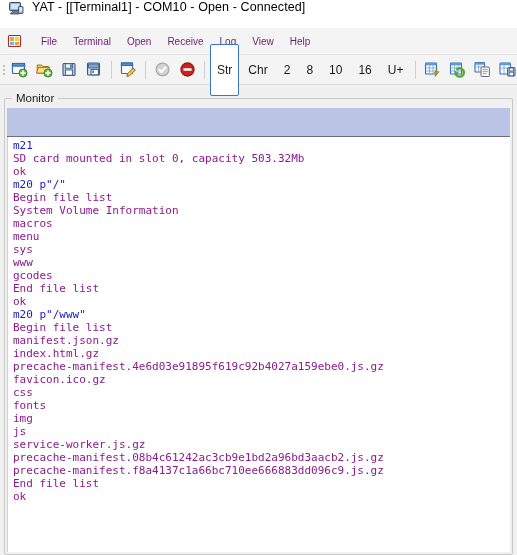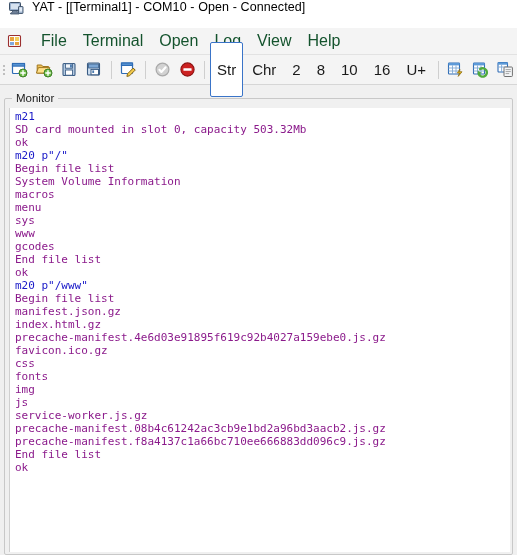--- a/index.html
+++ b/index.html
@@ -58,22 +58,22 @@
     flex: 0 0 auto;
   }
   .menubar-icon {
     width: 16px;
     height: 16px;
     margin-right: 10px;
     flex: 0 0 auto;
     position: relative;
   }
   .menu-item {
-    font-size: 16px;
-    color: #14532d;
+    font-size: 10px;
+    color: #701a75;
     padding: 3px 8px;
     white-space: nowrap;
     cursor: default;
   }
 
   
   .toolbar {
     height: 29px;
     background: #f4f4f4;
     display: flex;
@@ -109,21 +109,21 @@
     flex: 0 0 auto;
   }
   .tb-sep {
     width: 1px;
     height: 18px;
     background: #cfcfcf;
     margin: 0 4px;
     flex: 0 0 auto;
   }
   .tb-text {
-    font-size: 15px;
+    font-size: 12px;
     color: #1a1a1a;
     padding: 18px 6px;
     margin: 0 1px;
     white-space: nowrap;
     border: 1px solid transparent;
     border-radius: 2px;
   }
   .tb-text.selected {
     border: 1px solid #3a74c8;
     background: #ffffff;
@@ -156,20 +156,21 @@
     font-size: 11.5px;
     color: #1c1c1c;
     z-index: 2;
     line-height: 14px;
   }
   .group-body {
     position: relative;
     margin-top: 15px;
     flex: 1 1 auto;
     display: flex;
+    flex-direction: column;
     min-height: 0;
     padding: 2px 2px 2px 2px;
   }
 
   
   .monitor-header-band {
     height: 28px;
     background: #bac5e5;
     border-bottom: 1px solid #6d6d82;
     flex: 0 0 auto;
@@ -224,20 +225,21 @@
         <rect x="1.5" y="2.5" width="12" height="11" rx="1" fill="#fdfdfd" stroke="#9b2f2f" stroke-width="1.1"></rect>
         <rect x="3" y="4" width="4" height="4" fill="#e8a33d"></rect>
         <rect x="8" y="4" width="4" height="4" fill="#f2cf5b"></rect>
         <rect x="3" y="9" width="4" height="3.2" fill="#7fa8dd"></rect>
         <rect x="8" y="9" width="4" height="3.2" fill="#e8a33d"></rect>
       </svg>
     </span>
     <div class="menu-item">File</div>
     <div class="menu-item">Terminal</div>
     <div class="menu-item">Open</div>
+    <div class="menu-item">Receive</div>
     <div class="menu-item">Log</div>
     <div class="menu-item">View</div>
     <div class="menu-item">Help</div>
   </div>
 
   <div class="toolbar">
 
     <span class="grip">
         <i></i>
         <i></i>

